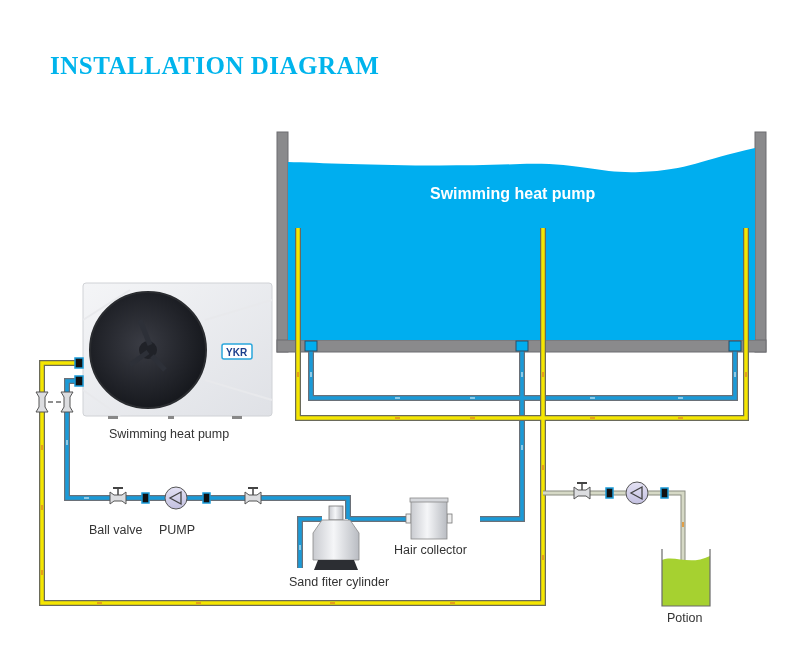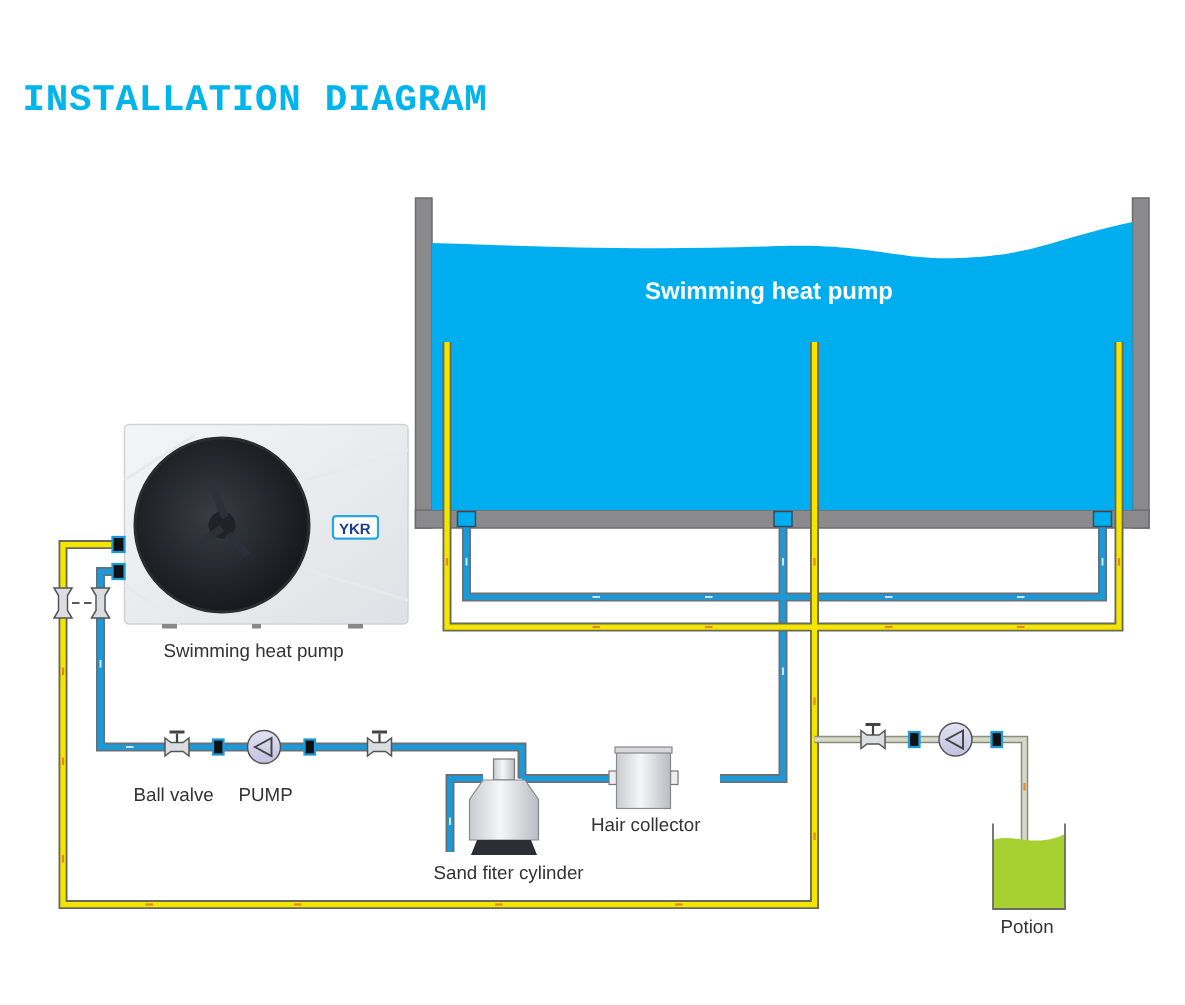--- a/index.html
+++ b/index.html
@@ -1,17 +1,17 @@
 <!DOCTYPE html>
 <html><head>
 <meta charset="utf-8">
 <style>
   html, body { margin: 0; padding: 0; background: #ffffff; }
   body { width: 790px; height: 670px; position: relative; overflow: hidden; font-family: "Liberation Sans", sans-serif; }
-  .title { position: absolute; left: 15px; top: 52px; font-family: Liberation Mono, monospace; font-weight: bold; font-size: 25px; color: #00b4ec; letter-spacing: 0.5px; }
+  .title { position: absolute; left: 50px; top: 52px; font-family: Liberation Serif, serif; font-weight: bold; font-size: 25px; color: #00b4ec; letter-spacing: 0.5px; }
   svg { position: absolute; left: 0; top: 0; }
   .lbl { font-family: "Liberation Sans", sans-serif; font-size: 12.5px; fill: #333333; }
   .pool-lbl { font-family: "Liberation Sans", sans-serif; font-size: 16px; font-weight: bold; fill: #ffffff; }
 </style>
 </head>
 <body>
 
 <div class="title">INSTALLATION DIAGRAM</div>
 
 <svg width="790" height="670" viewBox="0 0 790 670">

